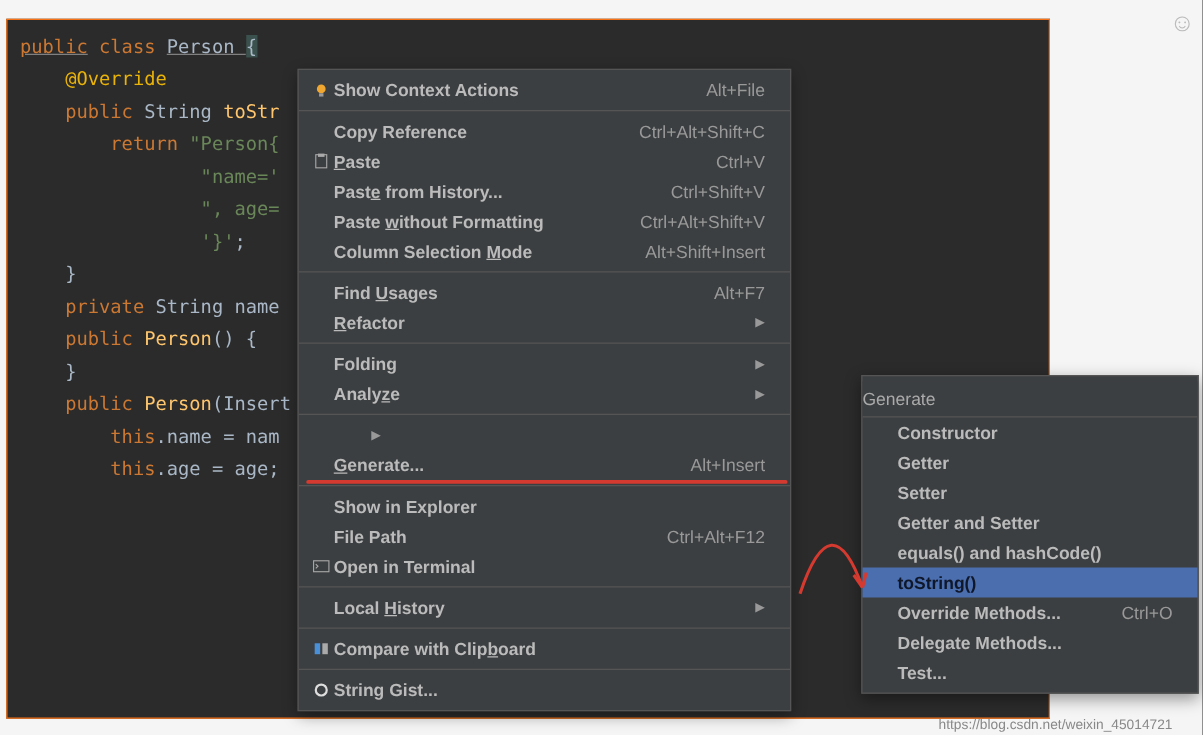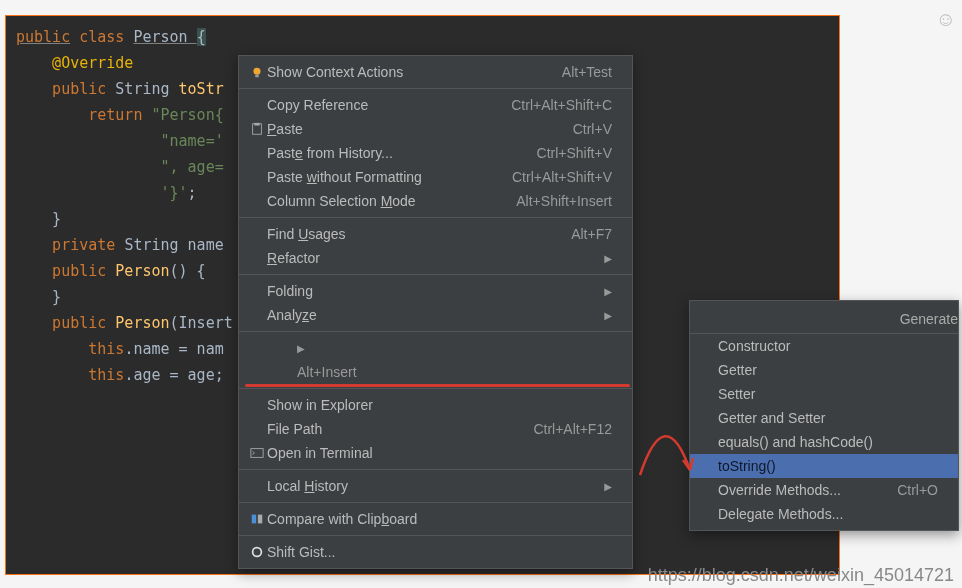--- a/index.html
+++ b/index.html
@@ -51,25 +51,25 @@
   padding: 3px 20px 3px 8px;
   height: 24px;
 }
 .menu .item.hi { background: #4b6eaf; color: #0f172a; }
 .menu .icon {
   width: 20px;
   display: inline-flex;
   justify-content: center;
   align-items: center;
 }
-.menu .label { flex: 1; }
+.menu .label { flex: 1; font-weight: bold; }
 .menu .shortcut { color: #999; margin-left: 30px; }
 .menu .arrow { color: #999; margin-left: 30px; font-size: 10px; }
 .menu .title {
-  text-align: right;
+  text-align: left;
   padding: 6px 0;
   color: #aaa;
   background: #3c3f41;
   border-bottom: 1px solid #555;
 }
 .uline { text-decoration: underline; }
 
 #context-menu { top: 55px; left: 238px; width: 395px; }
 #generate-menu { top: 300px; left: 689px; width: 270px; }
 
@@ -86,23 +86,23 @@
   position: absolute;
   top: 340px;
   left: 635px;
   width: 100px;
   height: 140px;
   pointer-events: none;
 }
 .watermark {
   position: absolute;
   bottom: 2px;
-  right: 8px;
+  right: 24px;
   color: #888;
-  font-size: 18px;
+  font-size: 11px;
   text-align: center;
 }
 .emoji-icon {
   position: absolute;
   top: 8px;
   right: 6px;
   color: #bbb;
   font-size: 20px;
 }
 </style>
@@ -133,21 +133,21 @@
 
 <div id="context-menu" class="menu">
     <div class="item">
       <span class="icon">
         <svg width="14" height="14" viewBox="0 0 16 16">
           <circle cx="8" cy="7" r="4" fill="#f0a732"></circle>
           <rect x="6" y="11" width="4" height="3" fill="#999"></rect>
         </svg>
       </span>
       <span class="label">Show Context Actions</span>
-      <span class="shortcut">Alt+Test</span>
+      <span class="shortcut">Alt+File</span>
     </div>
     <div class="sep"></div>
     <div class="item">
       <span class="icon"></span>
       <span class="label">Copy Reference</span>
       <span class="shortcut">Ctrl+Alt+Shift+C</span>
     </div>
     <div class="item">
       <span class="icon">
         <svg width="14" height="14" viewBox="0 0 16 16">
@@ -195,20 +195,21 @@
       <span class="label">Analy<span class="uline">z</span>e</span>
       <span class="arrow">▶</span>
     </div>
     <div class="sep"></div>
     <div class="item">
       <span class="icon"></span>
       <span class="arrow">▶</span>
     </div>
     <div class="item">
       <span class="icon"></span>
+      <span class="label"><span class="uline">G</span>enerate...</span>
       <span class="shortcut">Alt+Insert</span>
     </div>
     <div class="sep"></div>
     <div class="item">
       <span class="icon"></span>
       <span class="label">Show in Explorer</span>
     </div>
     <div class="item">
       <span class="icon"></span>
       <span class="label">File Path</span>
@@ -240,21 +241,21 @@
       <span class="label">Compare with Clip<span class="uline">b</span>oard</span>
     </div>
     <div class="sep"></div>
     <div class="item">
       <span class="icon">
         <svg width="14" height="14" viewBox="0 0 16 16">
           <circle cx="8" cy="8" r="6" fill="#ddd"></circle>
           <circle cx="8" cy="8" r="4" fill="#3c3f41"></circle>
         </svg>
       </span>
-      <span class="label">Shift Gist...</span>
+      <span class="label">String Gist...</span>
     </div>
   </div>
 <div id="generate-menu" class="menu">
     <div class="title">Generate</div>
     <div class="item">
       <span class="icon"></span>
       <span class="label">Constructor</span>
     </div>
     <div class="item">
       <span class="icon"></span>
@@ -277,20 +278,24 @@
       <span class="label">toString()</span>
     </div>
     <div class="item">
       <span class="icon"></span>
       <span class="label">Override Methods...</span>
       <span class="shortcut">Ctrl+O</span>
     </div>
     <div class="item">
       <span class="icon"></span>
       <span class="label">Delegate Methods...</span>
+    </div>
+    <div class="item">
+      <span class="icon"></span>
+      <span class="label">Test...</span>
     </div>
   </div>
 
 <div class="red-line"></div>
 <svg class="red-arrow">
   <path d="M 5 135 Q 30 60 55 130" stroke="#d43a2f" stroke-width="2.5" fill="none"></path>
   <path d="M 55 130 L 48 120 M 55 130 L 58 118" stroke="#d43a2f" stroke-width="2.5" fill="none"></path>
 </svg>
 
 <div class="watermark">https://blog.csdn.net/weixin_45014721</div>

